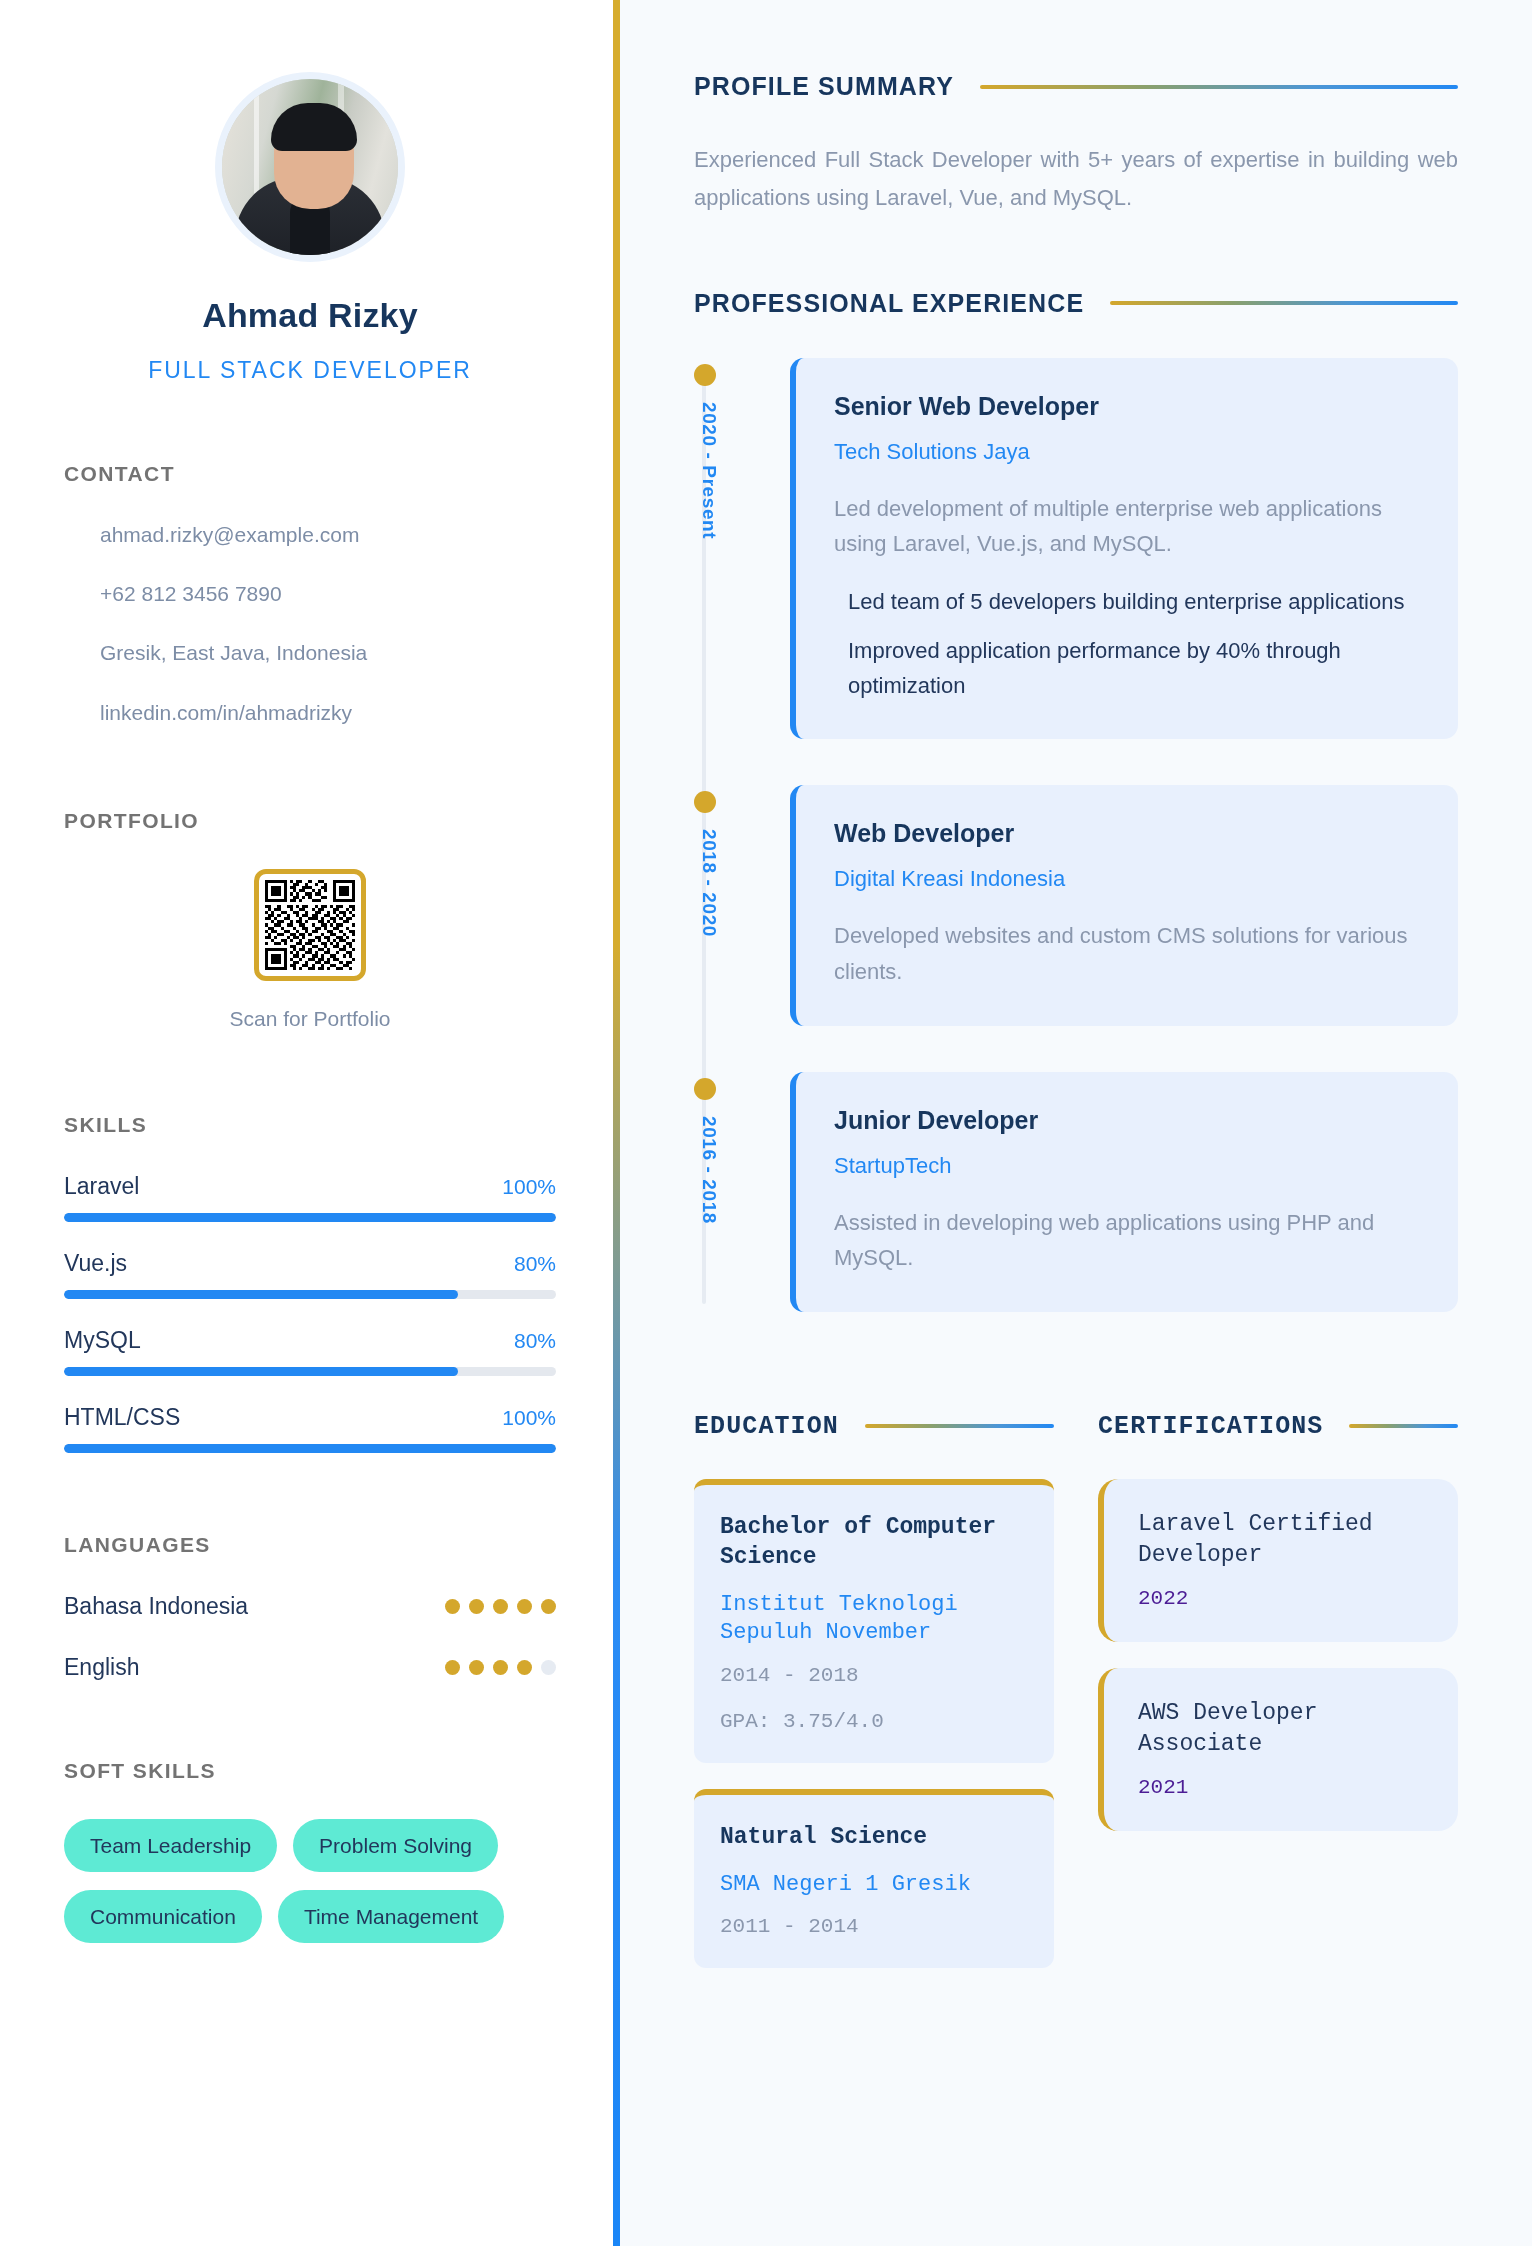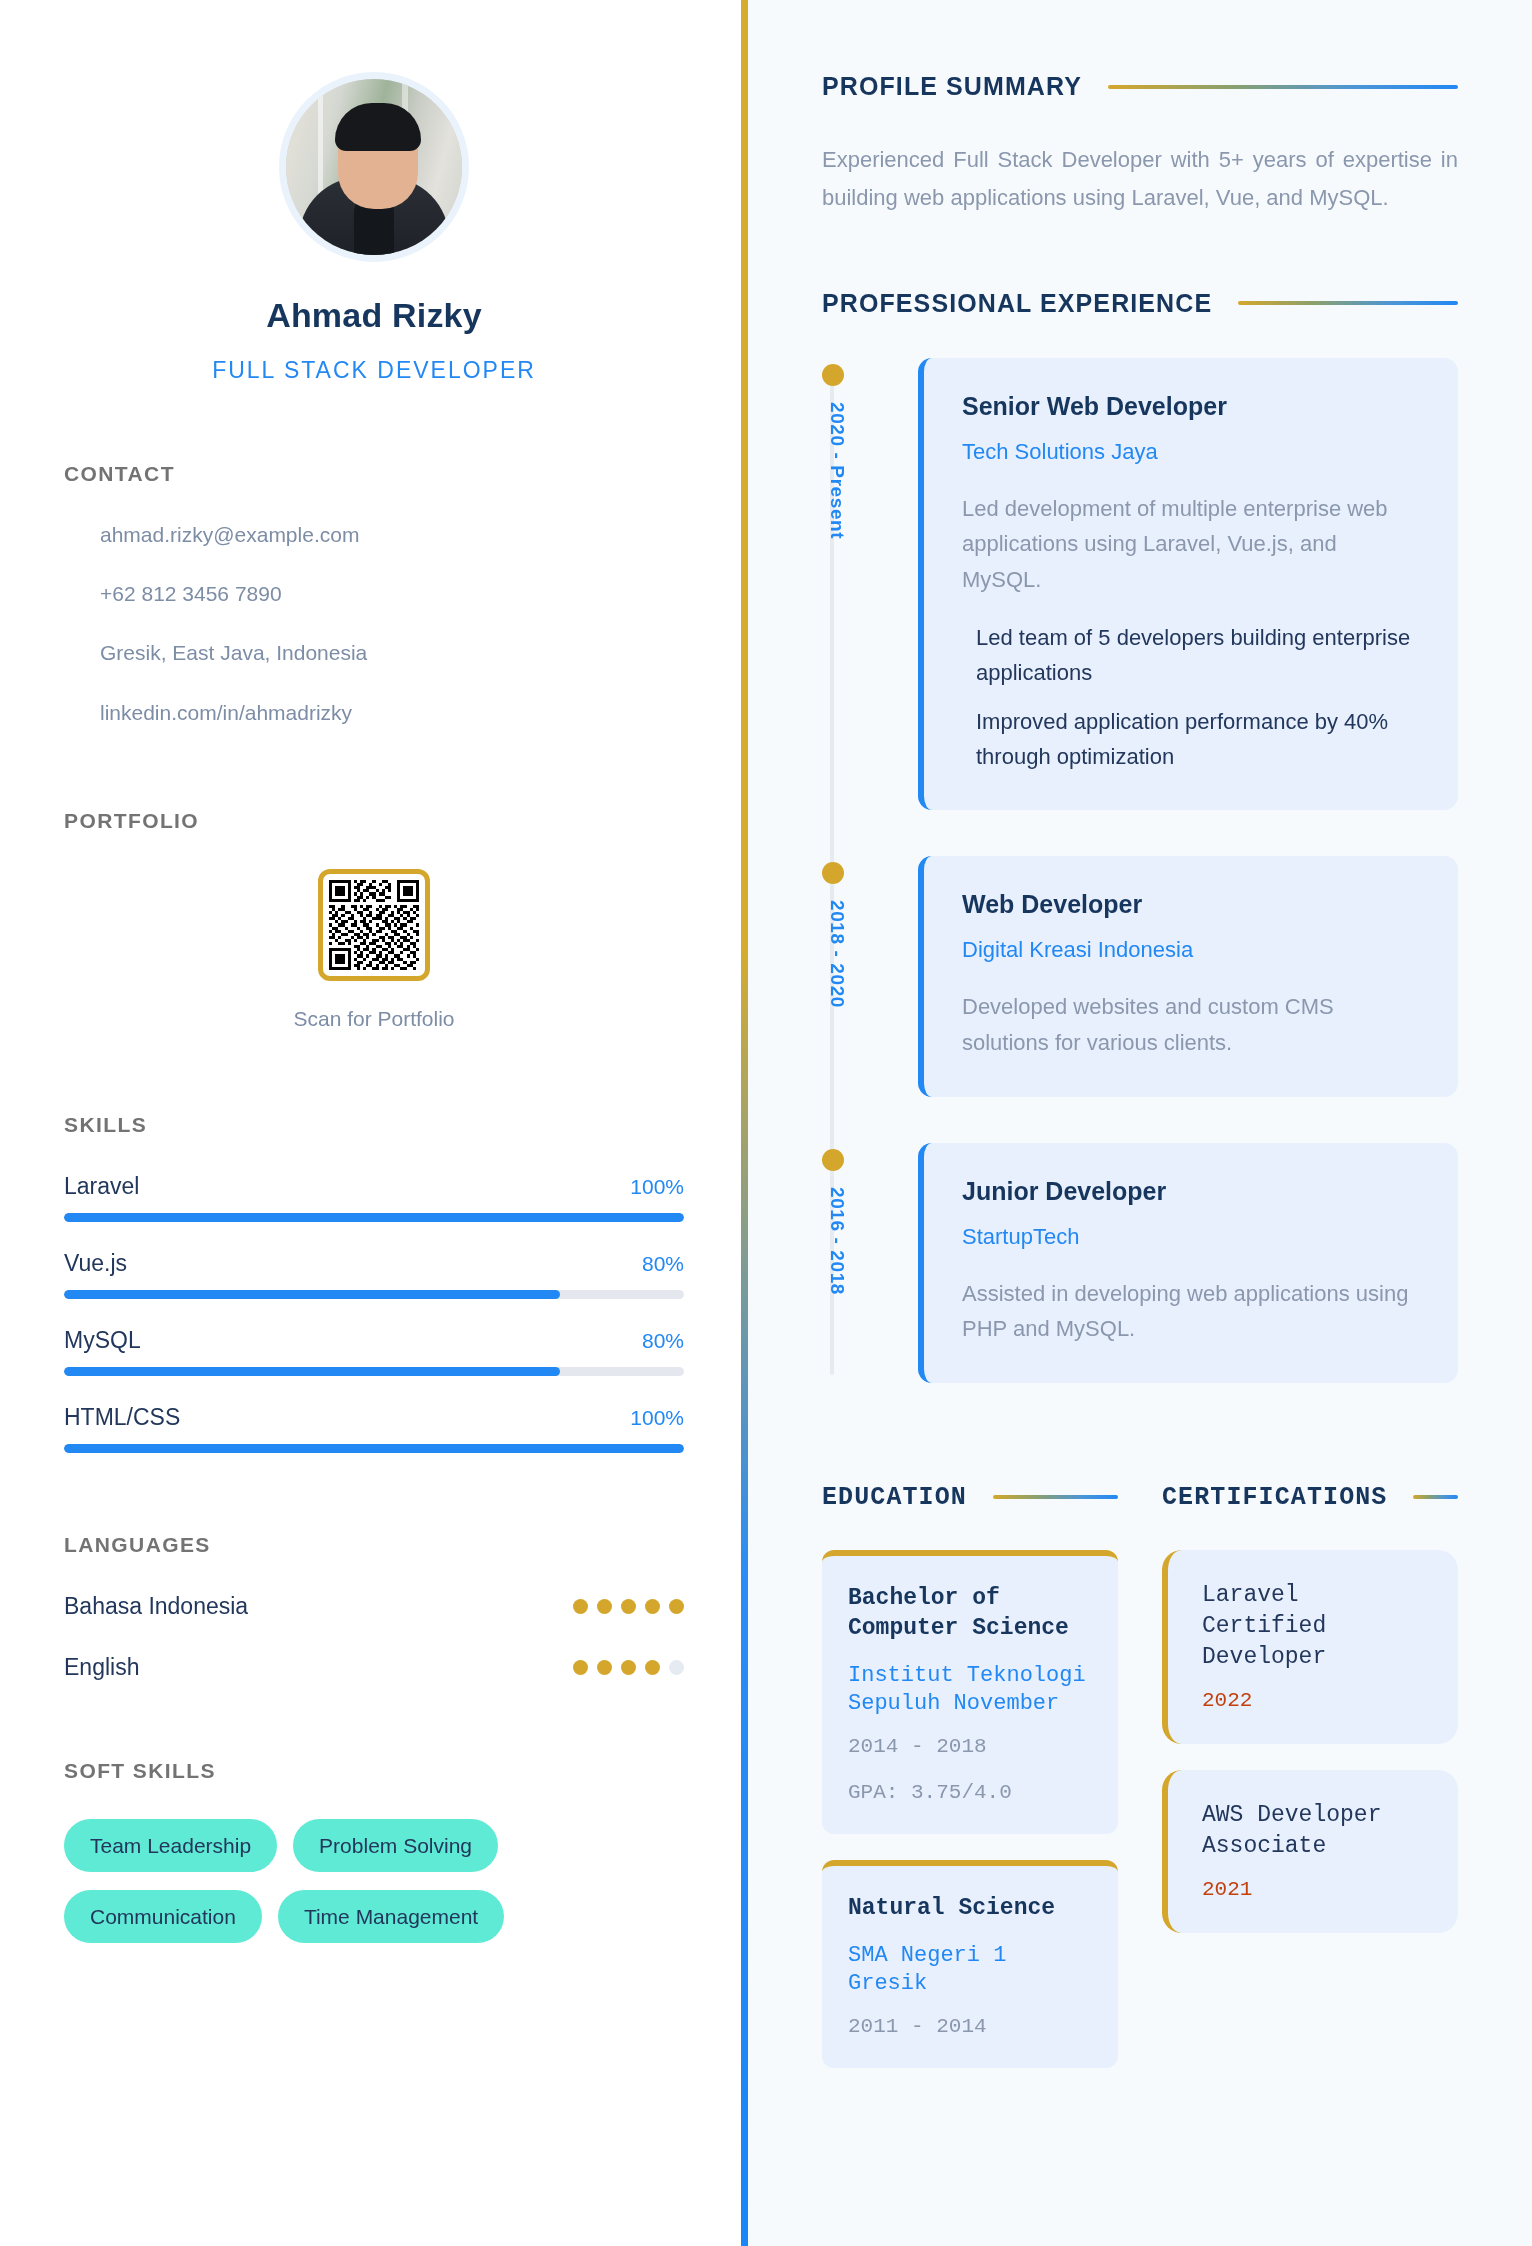--- a/index.html
+++ b/index.html
@@ -13,21 +13,21 @@
   .page {
     position: relative;
     width: 1532px;
     min-height: 2246px;
     display: flex;
     background: #ffffff;
   }
 
   
   .sidebar {
-    width: 748px;
+    width: 620px;
     background: #ffffff;
     padding: 72px 64px 60px 64px;
     position: relative;
   }
   .sidebar::after {
     content: "";
     position: absolute;
     top: 0; right: 0;
     width: 7px; height: 100%;
     background: linear-gradient(to bottom, #D6AC2E 0%, #D6AC2E 42%, #2b8cf5 70%, #1a86f7 100%);
@@ -208,21 +208,21 @@
   }
   .edu-degree { font-size:23px; font-weight:700; color:#17365d; line-height:1.3; margin-bottom: 18px; }
   .edu-school { font-size:22px; color:#2288f3; line-height:1.3; margin-bottom: 16px; }
   .edu-meta { font-size:21px; color:#8a97ad; display:flex; gap: 23px; flex-wrap:wrap; }
 
   .cert-card {
     background:#e8f0fd; border-left: 6px solid #D4A72C; border-radius: 20px;
     padding: 30px 30px 32px 34px; margin-bottom: 26px;
   }
   .cert-name { font-size:23px; color:#22375b; line-height:1.35; margin-bottom: 16px; }
-  .cert-year { font-size:21px; color:#c2410c; }
+  .cert-year { font-size:21px; color:#4c1d95; }
 </style>
 </head>
 <body>
 
 <div class="page">
 
   <aside class="sidebar">
 
     <div class="avatar-wrap">
       <div class="avatar">

